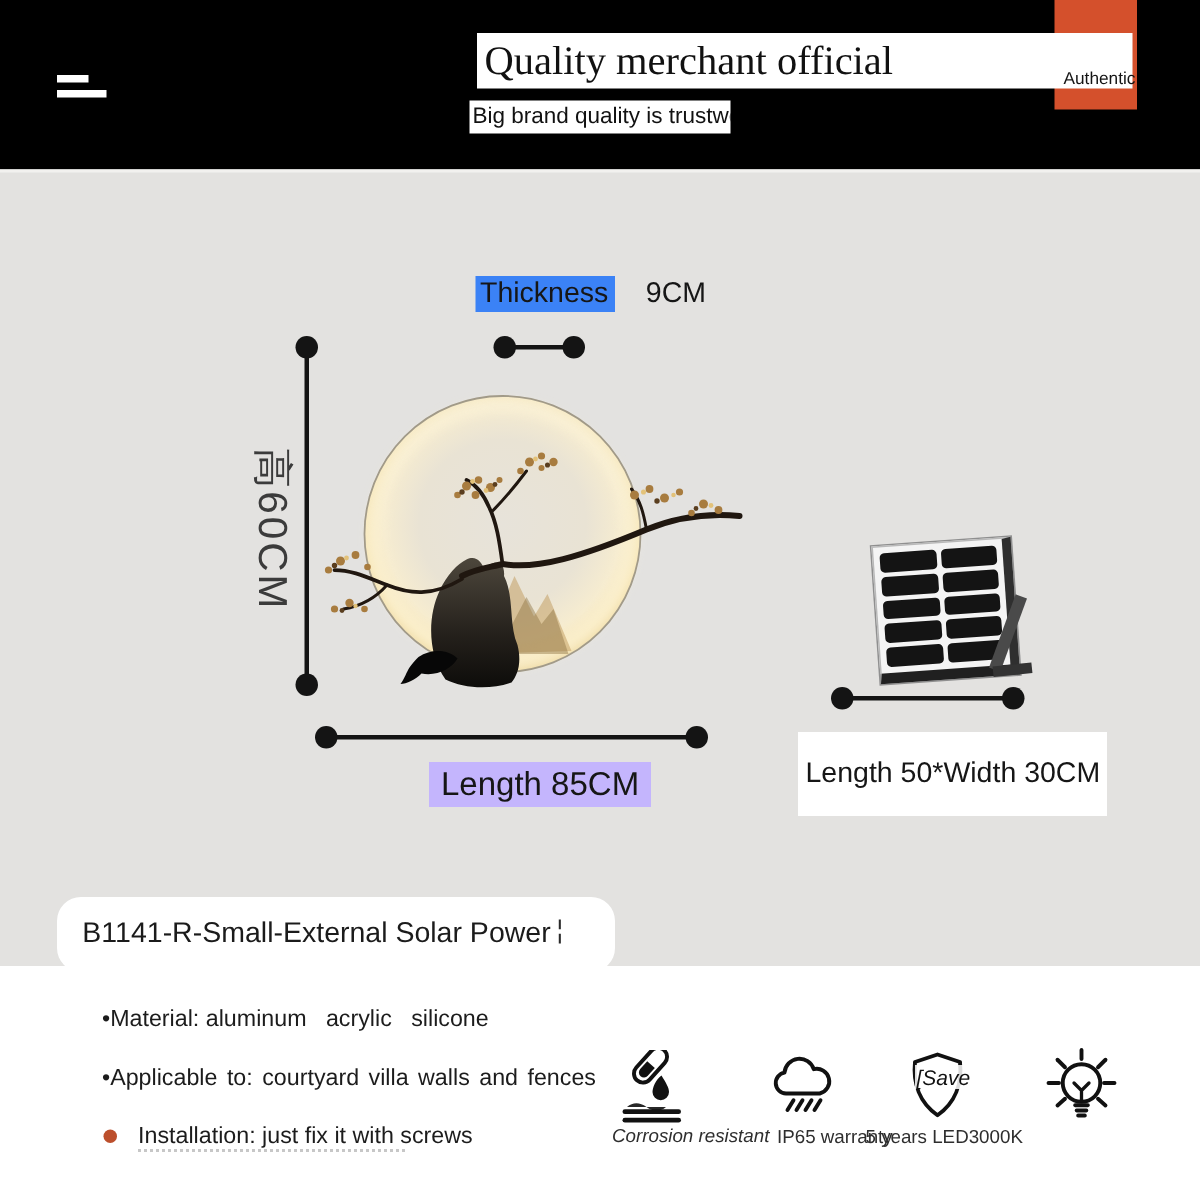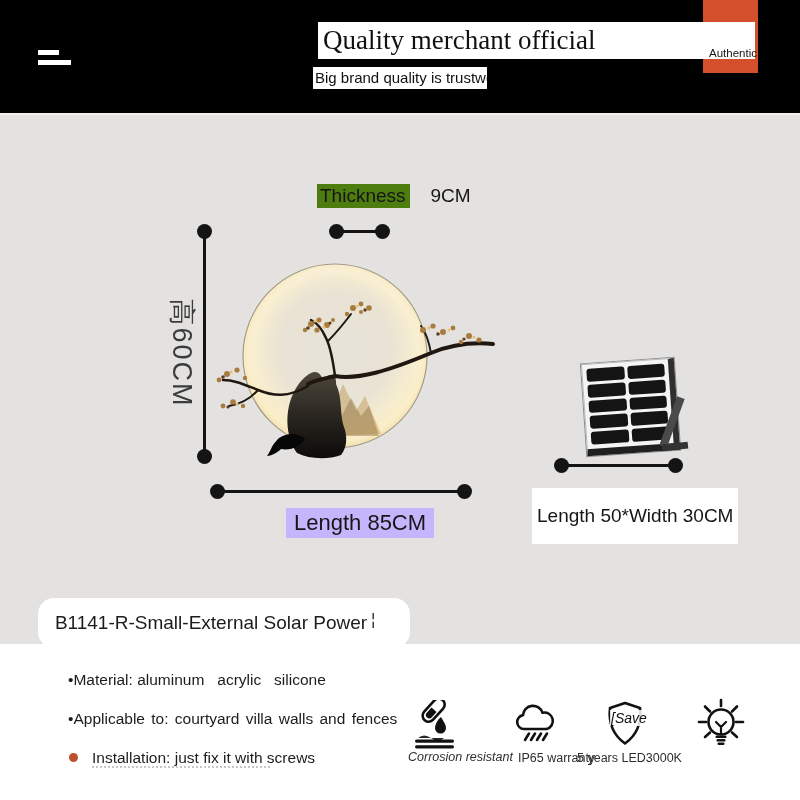--- a/index.html
+++ b/index.html
@@ -22,21 +22,21 @@
   .main-bg{position:absolute;left:0;top:113px;width:800px;height:531px;background:#e3e2e0;border-top:2px solid #f2f1ef;}
 
   .dim{position:absolute;display:flex;align-items:center;}
   .dim .d{width:15px;height:15px;border-radius:50%;background:#141414;flex:none;}
   .dim .b{flex:1;height:3px;background:#141414;margin:0 -3px;}
   .dimv{position:absolute;display:flex;flex-direction:column;align-items:center;}
   .dimv .d{width:15px;height:15px;border-radius:50%;background:#141414;flex:none;}
   .dimv .b{flex:1;width:3px;background:#141414;margin:-3px 0;}
 
   .thickness-label{position:absolute;left:317px;top:185px;font-size:19px;color:#161616;white-space:nowrap;}
-  .thickness-label .wbg{background:#4d7c0f;padding:1px 4px 2px 3px;}
+  .thickness-label .wbg{background:#3b82f6;padding:1px 4px 2px 3px;}
   .thickness-label .val{margin-left:21px;}
 
   .vlabel{position:absolute;left:116px;top:287px;width:132px;height:132px;display:flex;align-items:center;justify-content:center;}
   .vlabel span{transform:rotate(90deg);font-size:27px;color:#3b3b3b;letter-spacing:2px;white-space:nowrap;}
 
   .len-label{position:absolute;left:286px;top:508px;background:#c4b5fd;padding:2px 8px;font-size:22px;color:#161616;white-space:nowrap;}
   .panel-label{position:absolute;left:532px;top:488px;background:#fff;padding:17px 5px;font-size:19px;color:#161616;white-space:nowrap;}
 
   .moon{position:absolute;left:193px;top:246px;}
 

